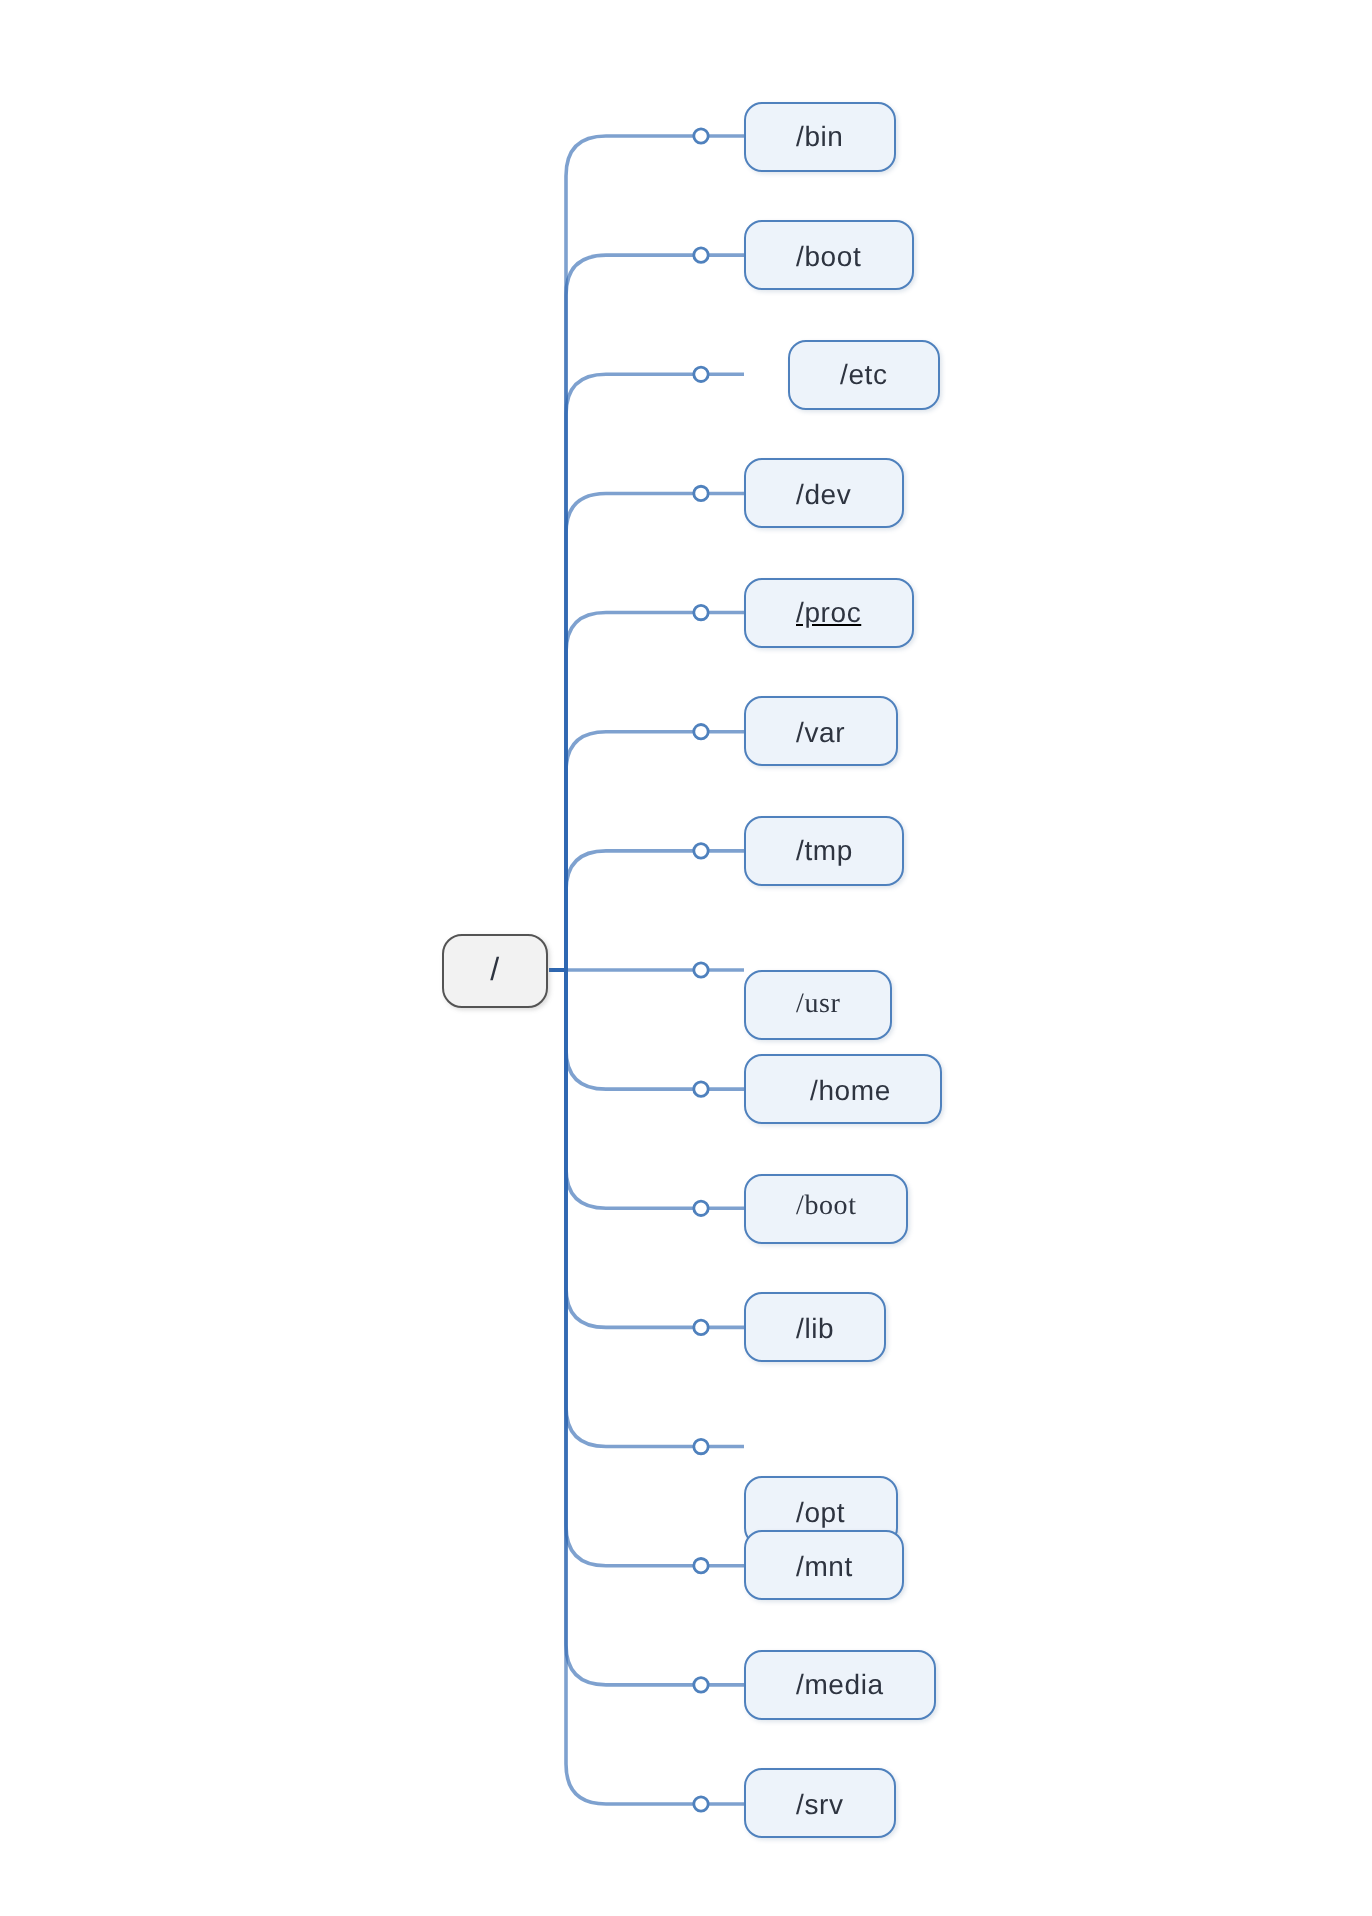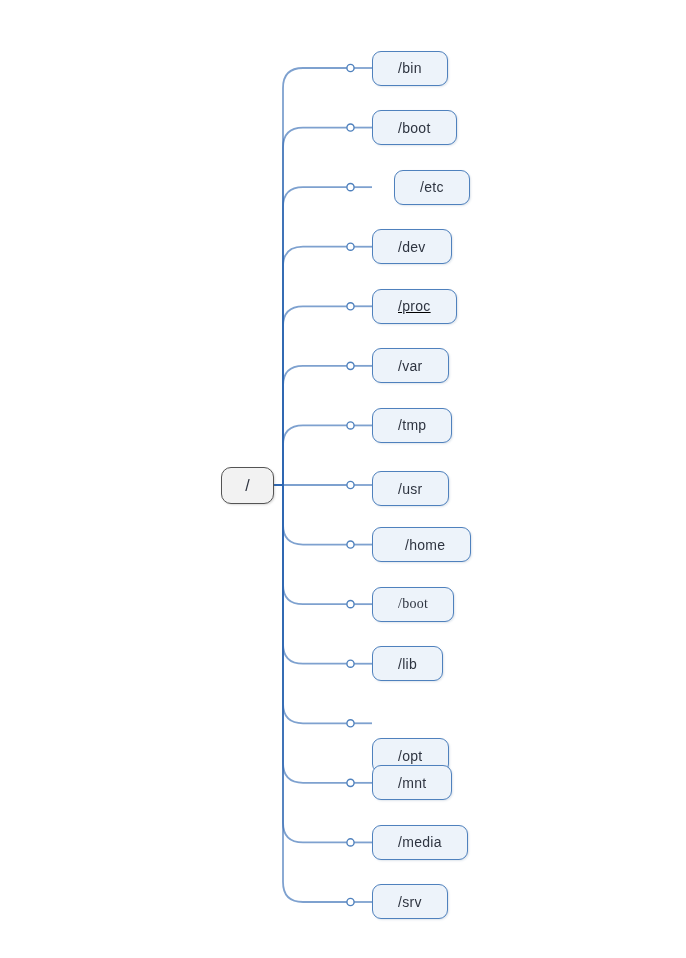--- a/index.html
+++ b/index.html
@@ -142,21 +142,21 @@
   </div>
 
   <div class="node" style="left: 372px; top: 348.355px;">
     <span class="node-label">/var</span>
   </div>
 
   <div class="node" style="left: 372px; top: 407.926px;">
     <span class="node-label">/tmp</span>
   </div>
 
-  <div class="node" style="left: 372px; top: 471px;">
+  <div class="node" style="left: 372px; top: 485px; font-family: Liberation Serif, serif;">
     <span class="node-label">/usr</span>
   </div>
 
   <div class="node" style="left: 372px; top: 527.068px; padding-left: 32px;">
     <span class="node-label">/home</span>
   </div>
 
   <div class="node" style="left: 372px; top: 586.639px; font-family: Liberation Serif, serif;">
     <span class="node-label">/boot</span>
   </div>

